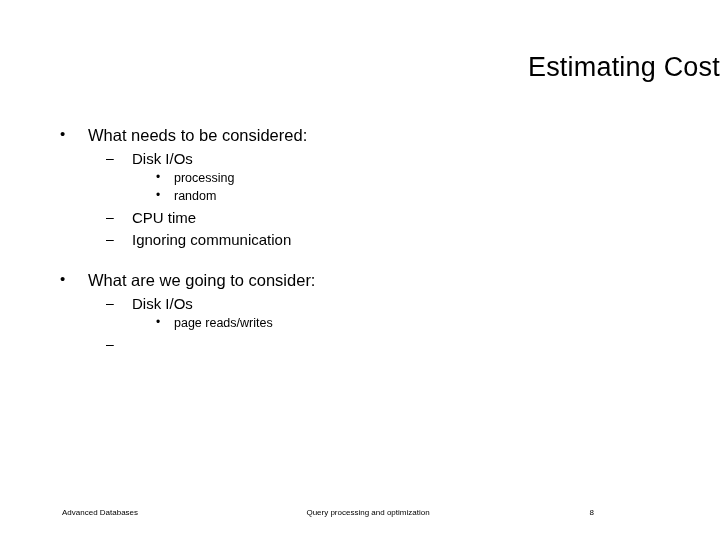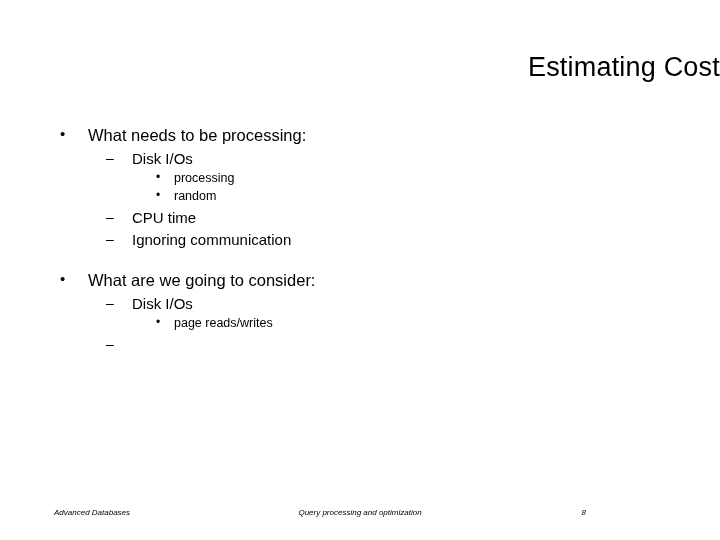--- a/index.html
+++ b/index.html
@@ -74,25 +74,24 @@
     position: absolute;
     left: 104px;
     top: -1px;
     font-size: 12px;
   }
   .group-gap {
     margin-top: 19px;
   }
   .footer {
     position: absolute;
-    left: 0;
+    left: 8px;
     bottom: 0;
     width: 640px;
     height: 40px;
-    font-style: italic;
   }
   .footer-left {
     position: absolute;
     left: 54px;
     top: 8px;
     font-size: 8px;
     color: #000000;
   }
   .footer-center {
     position: absolute;
@@ -115,21 +114,21 @@
 <body>
 
 <div class="slide">
 
   <div class="slide-title">Estimating Cost</div>
 
   <div class="body-area">
 
     <div class="lvl1">
       <span class="bullet">•</span>
-      <span>What needs to be processing:</span>
+      <span>What needs to be considered:</span>
     </div>
 
     <div class="lvl2">
       <span class="bullet">–</span>
       <span>Disk I/Os</span>
     </div>
 
     <div class="lvl3">
       <span class="bullet">•</span>
       <span>processing</span>

